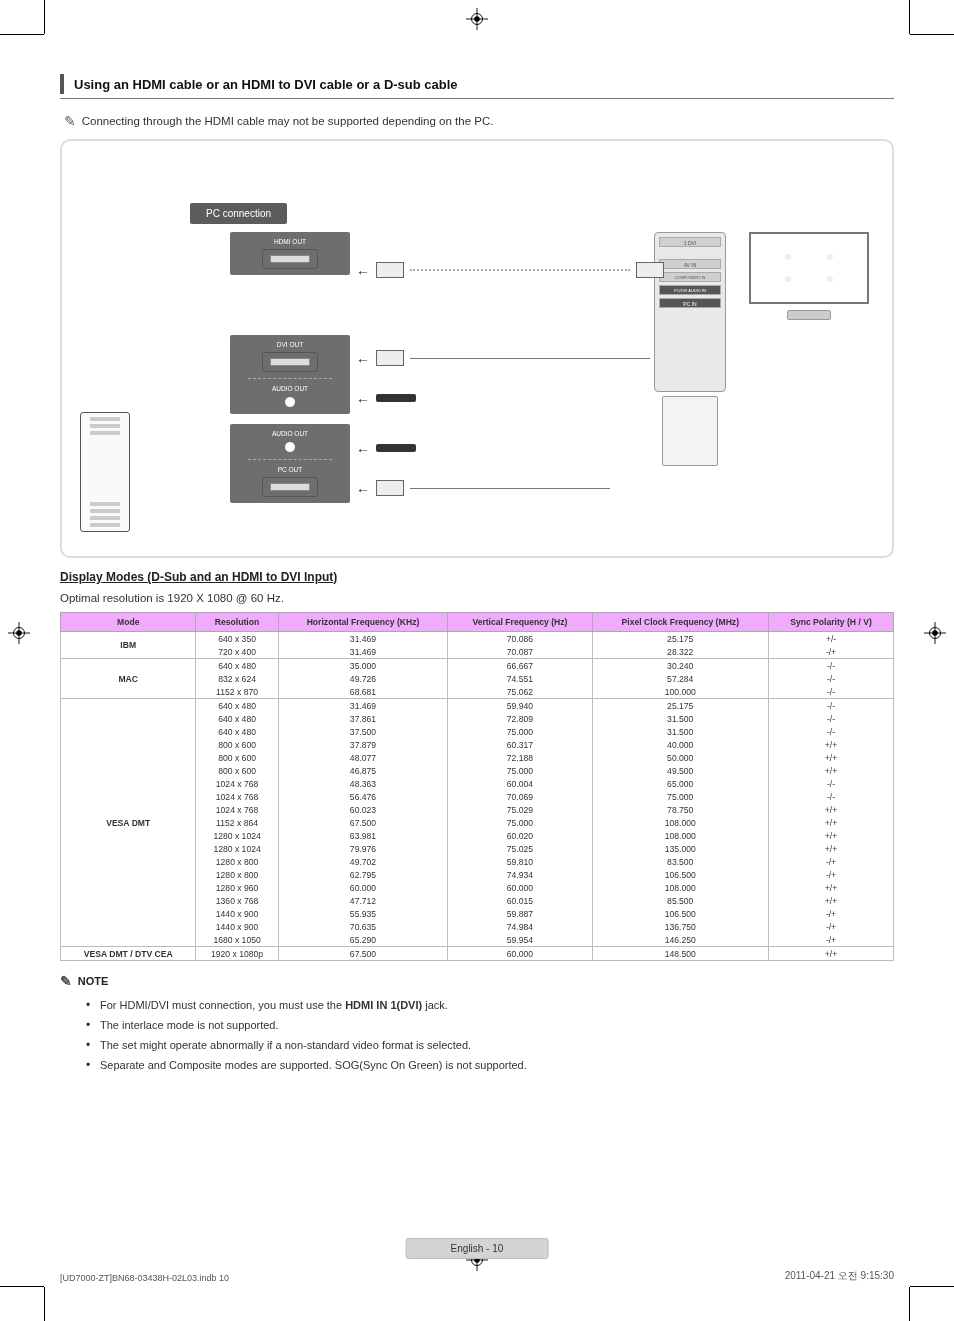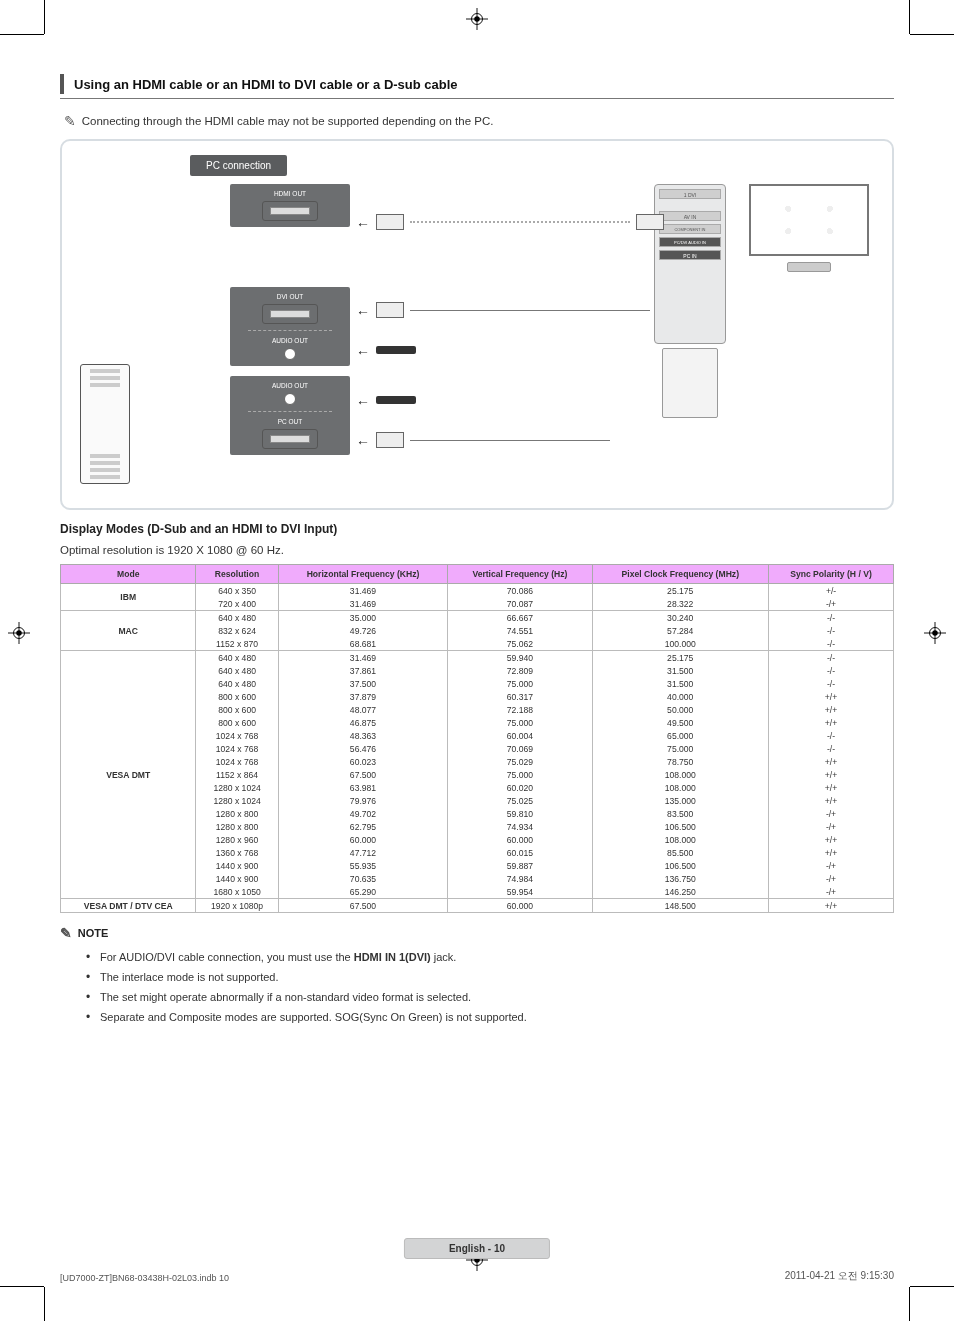--- a/index.html
+++ b/index.html
@@ -27,21 +27,21 @@
   .sub-heading-row { display: flex; align-items: center; gap: 10px; margin-top: 14px; }
   .sub-bar { width: 4px; height: 20px; background: #555; }
   .sub-heading { font-weight: bold; font-size: 13px; color: #111; }
   .sub-underline { border-bottom: 1px solid #777; margin-top: 4px; }
 
   .hand-note { display: flex; align-items: center; gap: 6px; margin: 14px 4px 10px 4px; font-size: 11.5px; color: #333; }
   .hand-icon { font-size: 14px; color: #555; }
 
   .diagram-wrap { border: 2px solid #d7dde2; border-radius: 10px; padding: 14px 18px 24px 18px; margin-top: 6px; }
 
-  .pc-conn-label { display:inline-block; background: #5a5c5e; color:#fff; font-size:10px; padding:5px 16px; border-radius:2px; margin-left:110px; }
+  .pc-conn-label { display:inline-block; background: #5a5c5e; color:#fff; font-size:10px; padding:5px 16px; border-radius:2px; margin-left:110px;margin-top:48px; }
 
   .diagram-box { margin-top:8px; display:flex; gap:0; }
 
   .left-stack { width: 200px; display:flex; flex-direction:column; gap:10px; align-items:flex-end; }
   .port-slot { width:56px; height:20px; border:1px solid #555; border-radius:3px; display:flex; align-items:center; justify-content:center; }
   .port-inner { width:40px; height:8px; background:#ddd; border:1px solid #888; }
   .arrow-l { font-size:14px; color:#222; }
 
   .pc-tower { width:50px; height:120px; border:1px solid #555; border-radius:3px; background:#fafafa; display:flex; flex-direction:column; gap:3px; padding:4px; align-items:center; }
   .pc-tower .d { width:30px; height:4px; background:#ccc; }
@@ -60,37 +60,37 @@
   .tv-front-group { width:130px; display:flex; flex-direction:column; align-items:center; gap:6px; }
   .tv-screen { width:120px; height:72px; border:2px solid #777; background:#fff; position:relative; }
   .tv-screen::after { content:""; position:absolute; inset:6px; border:none; background:
     radial-gradient(circle at 30% 30%, #eee 3px, transparent 3px),
     radial-gradient(circle at 70% 30%, #eee 3px, transparent 3px),
     radial-gradient(circle at 30% 70%, #eee 3px, transparent 3px),
     radial-gradient(circle at 70% 70%, #eee 3px, transparent 3px);
   }
   .tv-base { width:44px; height:10px; background:#ccc; border:1px solid #999; border-radius:2px; }
 
-  .subsection-title { font-weight:bold; font-size:12px; color:#222; margin-top:12px; }
+  .subsection-title { font-weight:bold; font-size:12px; color:#222; margin-top:12px; text-decoration:underline; }
   .optimal { font-size:11.5px; color:#333; margin:8px 0 8px 0; }
 
   table.spec { width:100%; border-collapse:collapse; font-size:8.6px; color:#333; }
   table.spec th { background:#f0abfc; font-weight:bold; padding:4px 2px; border:1px solid #aaa; text-align:center; }
   table.spec td { border-left:1px solid #bbb; border-right:1px solid #bbb; padding:1.5px 2px; text-align:center; }
   table.spec tbody tr.group-first td { border-top:1px solid #bbb; }
   table.spec tbody tr.group-last td { border-bottom:1px solid #bbb; }
   table.spec td.mode-cell { font-weight:bold; vertical-align:middle; }
 
   .note-head { display:flex; align-items:center; gap:6px; margin-top:12px; font-weight:bold; font-size:11px; }
   ul.notes { list-style:none; margin:6px 0 0 26px; }
   ul.notes li { font-size:11px; color:#333; padding:4px 0; position:relative; padding-left:14px; }
   ul.notes li::before { content:"•"; position:absolute; left:0; top:3px; font-size:12px; }
   .b { font-weight:bold; }
 
-  .footer-lang { position:absolute; left:50%; transform:translateX(-50%); bottom:62px; background:#d3d4d5; border:1px solid #bbb; border-radius:3px; padding:4px 44px; font-size:10px; font-weight:bold; color:#333; }
+  .footer-lang { position:absolute; left:50%; transform:translateX(-50%); bottom:62px; background:#d3d4d5; border:1px solid #bbb; border-radius:3px; padding:4px 44px; font-size:10px; font-weight:normal; color:#333; }
   .footer-left { position:absolute; left:60px; bottom:38px; font-size:9px; color:#555; }
   .footer-right { position:absolute; right:60px; bottom:38px; font-size:10px; color:#555; }
 </style>
 </head>
 <body>
 
 <div class="crop-mark crop-tl-v"></div>
 <div class="crop-mark crop-tl-h"></div>
 <div class="crop-mark crop-tr-v"></div>
 <div class="crop-mark crop-tr-h"></div>
@@ -433,21 +433,21 @@
           <td>+/+</td>
         </tr>
       </tbody>
   </table>
 
   <div class="note-head">
     <span class="hand-icon">✎</span>
     <span>NOTE</span>
   </div>
   <ul class="notes" id="notes-list">
-      <li><span>For AUDIO/DVI cable connection, you must use the </span><span class="b">HDMI IN 1(DVI)</span><span> jack.</span></li>
+      <li><span>For HDMI/DVI must connection, you must use the </span><span class="b">HDMI IN 1(DVI)</span><span> jack.</span></li>
       <li><span>The interlace mode is not supported.</span></li>
       <li><span>The set might operate abnormally if a non-standard video format is selected.</span></li>
       <li><span>Separate and Composite modes are supported. SOG(Sync On Green) is not supported.</span></li>
     </ul>
 
 </div>
 
 <div class="footer-lang">English - 10</div>
 <div class="footer-left">[UD7000-ZT]BN68-03438H-02L03.indb   10</div>
 <div class="footer-right">2011-04-21   오전 9:15:30</div>

